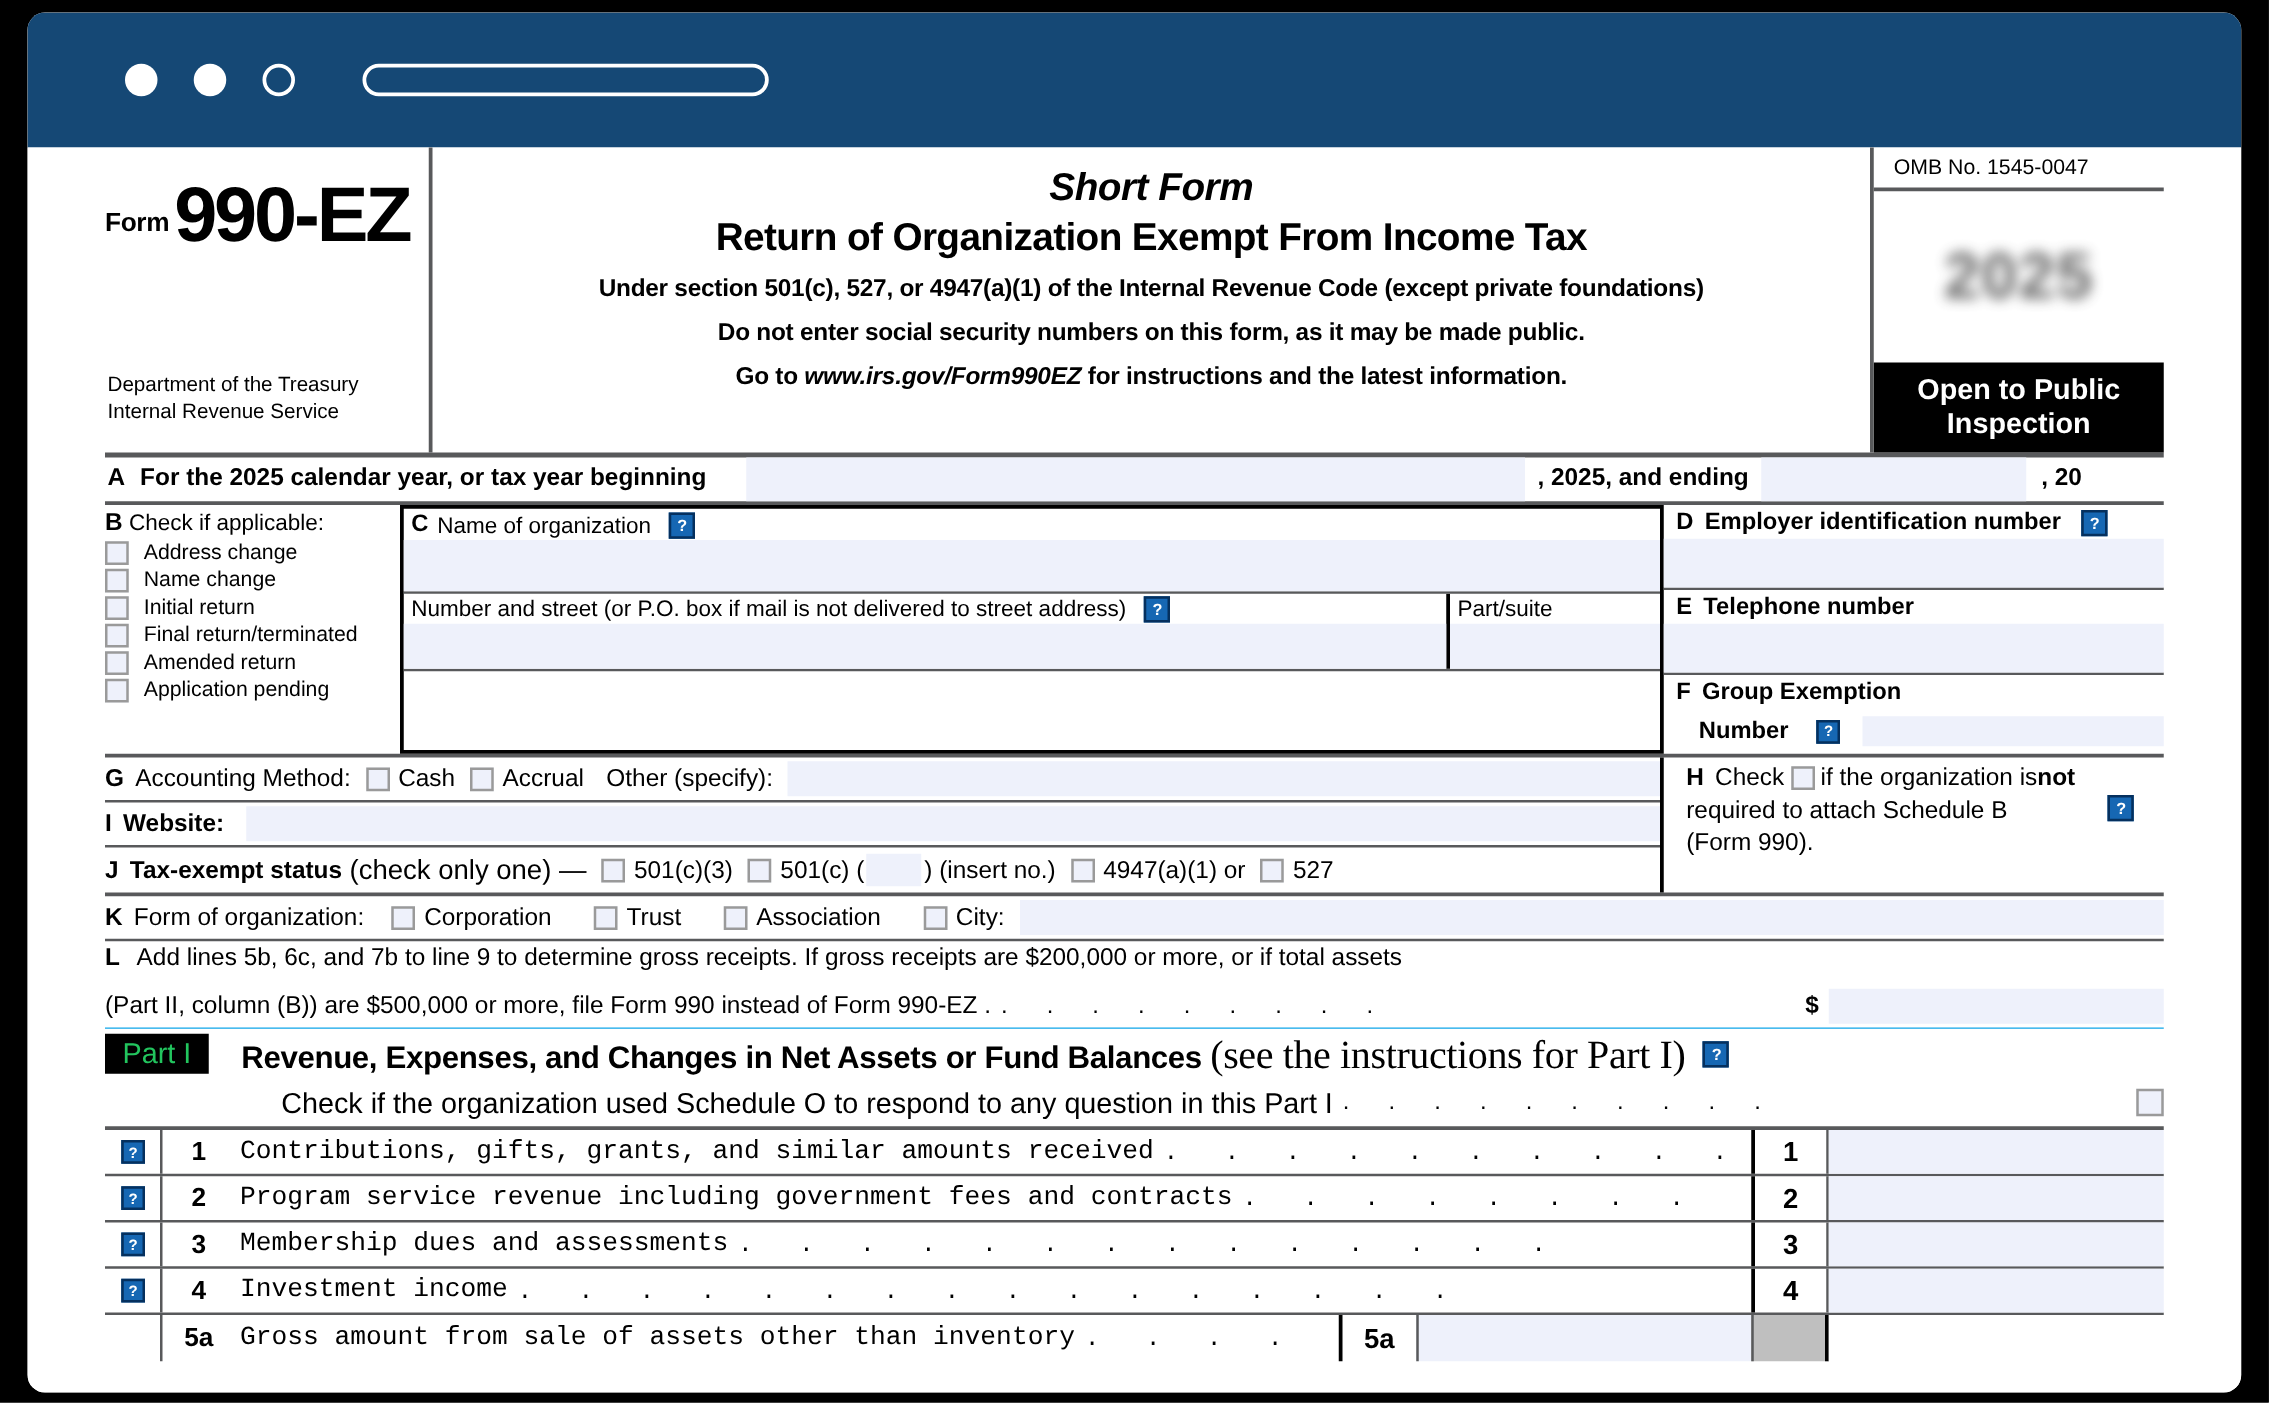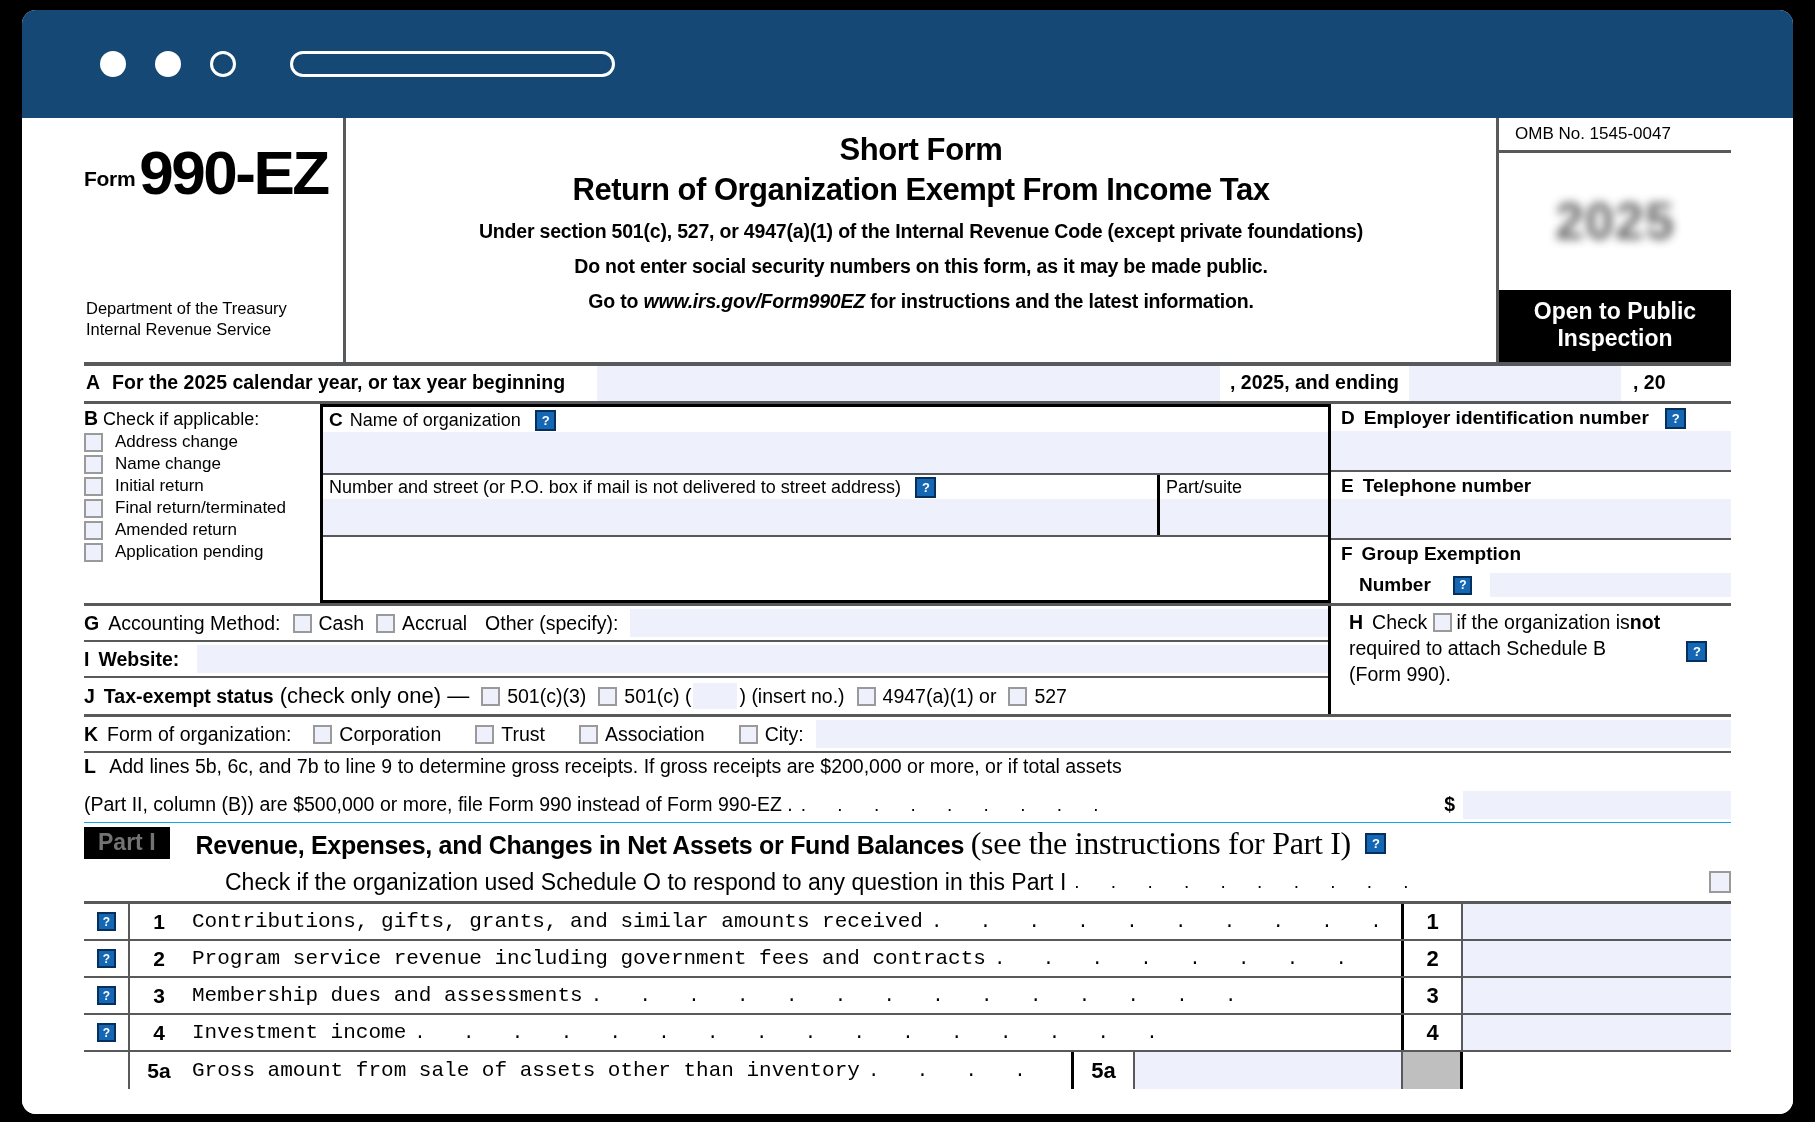--- a/index.html
+++ b/index.html
@@ -93,20 +93,21 @@
   #hdr-center {
     flex: 1;
     padding-top: 14px;
     text-align: center;
     border-right: 3px solid #58595b;
     position: relative;
   }
   #short-form {
     font-size: 31px; font-weight: bold;
     letter-spacing: -0.4px;
+    font-style: italic;
   }
   #return-title {
     font-size: 31px; font-weight: bold;
     letter-spacing: -0.5px;
     margin-top: 4px;
   }
   .hdr-sub {
     font-size: 19.5px; font-weight: bold;
     margin-top: 12px; letter-spacing: -0.2px;
   }
@@ -276,21 +277,21 @@
     padding: 4px 0 0 18px;
     line-height: 1.33;
   }
   #col-h .hl { display: flex; align-items: center; }
   #h-chk {
     width: 19px; height: 19px;
     border: 2px solid #9a9a9a;
     background: #eef1fb;
     margin: 0 4px 0 6px; flex: none;
   }
-  #h-row3 { display: flex; align-items: flex-end; justify-content: space-between;
+  #h-row3 { display: flex; align-items: flex-start; justify-content: space-between;
             padding-right: 24px; }
 
   
   #row-k {
     margin: 0 62px;
     display: flex; align-items: center;
     height: 36px;
     font-size: 19.5px;
     border-bottom: 2px solid #58595b;
   }
@@ -324,22 +325,22 @@
   
   #part1 {
     margin: 0 62px;
     border-bottom: 3px solid #58595b;
   }
   #part1-row1 {
     display: flex; align-items: center;
     height: 40px;
   }
   #part1-tag {
-    background: #000; color: #737373;
-    font-size: 23px; font-weight: bold;
+    background: #000; color: #22c55e;
+    font-size: 23px; font-weight: normal;
     padding: 2px 14px 3px;
     margin-right: 26px;
     flex: none;
   }
   #part1-title { font-size: 25px; font-weight: bold; letter-spacing: -0.3px; }
   #part1-title .normal { font-weight: normal; font-size: 32px; font-family: Liberation Serif, serif; }
   #part1-row2 {
     display: flex; align-items: center;
     height: 38px; padding-left: 141px;
     font-size: 23px;

